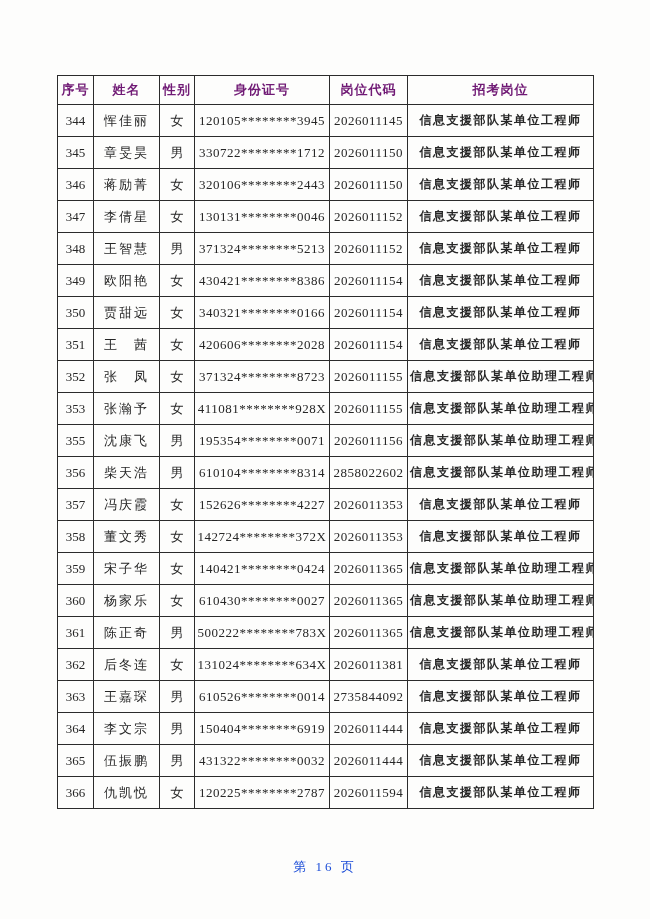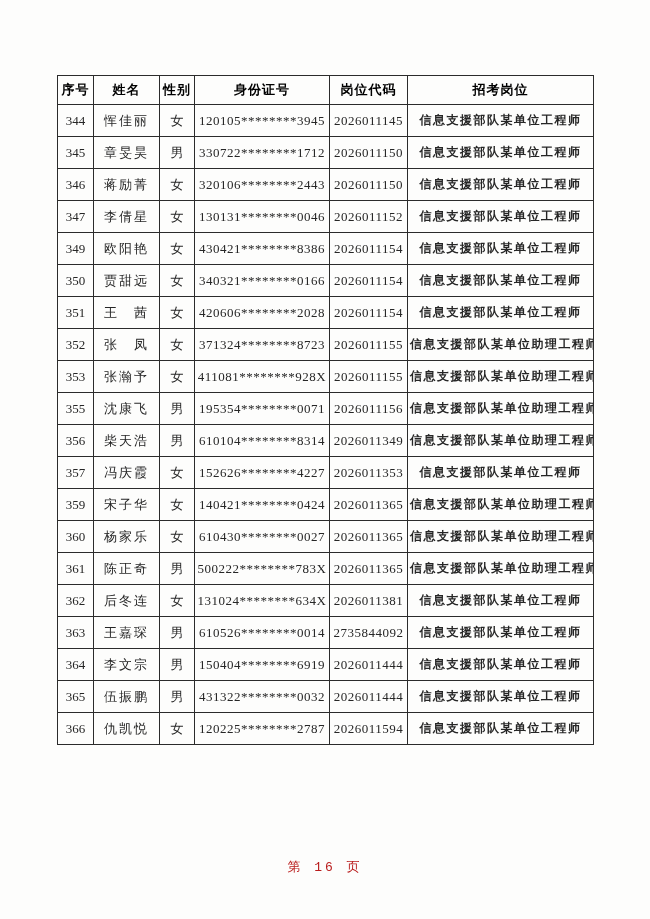--- a/index.html
+++ b/index.html
@@ -36,21 +36,21 @@
     vertical-align: middle;
     padding: 0 2px;
     overflow: hidden;
     white-space: nowrap;
   }
   table.roster th {
     height: 28px;
     font-size: 13px;
     font-weight: bold;
     letter-spacing: 1px;
-    color: #000000;
+    color: #701a75;
   }
   table.roster td {
     height: 31px;
     font-size: 13px;
     color: #262626;
   }
   col.c-index { width: 36px; }
   col.c-name  { width: 66px; }
   col.c-gender{ width: 35px; }
   col.c-id    { width: 135px; }
@@ -61,22 +61,21 @@
   table.roster td:nth-child(5) { letter-spacing: 0.5px; margin-top: 20px; }
   table.roster td:nth-child(6) { font-size: 12px; letter-spacing: 1.5px; font-weight: bold; }
   .footer {
     position: absolute;
     left: 0;
     top: 858px;
     width: 100%;
     text-align: center;
     font-size: 13px;
     letter-spacing: 3px;
-    color: #b91c1c;
-    font-family: Liberation Mono, monospace;
+    color: #1d4ed8;
   }
 </style>
 </head>
 <body>
 
 <div class="page">
 
   <table class="roster">
     <colgroup>
       <col class="c-index">
@@ -123,20 +122,28 @@
         </tr>
         <tr>
           <td>347</td>
           <td>李倩星</td>
           <td>女</td>
           <td>130131********0046</td>
           <td>2026011152</td>
           <td>信息支援部队某单位工程师</td>
         </tr>
         <tr>
+          <td>348</td>
+          <td>王智慧</td>
+          <td>男</td>
+          <td>371324********5213</td>
+          <td>2026011152</td>
+          <td>信息支援部队某单位工程师</td>
+        </tr>
+        <tr>
           <td>349</td>
           <td>欧阳艳</td>
           <td>女</td>
           <td>430421********8386</td>
           <td>2026011154</td>
           <td>信息支援部队某单位工程师</td>
         </tr>
         <tr>
           <td>350</td>
           <td>贾甜远</td>
@@ -175,32 +182,40 @@
           <td>男</td>
           <td>195354********0071</td>
           <td>2026011156</td>
           <td>信息支援部队某单位助理工程师</td>
         </tr>
         <tr>
           <td>356</td>
           <td>柴天浩</td>
           <td>男</td>
           <td>610104********8314</td>
-          <td>2026011349</td>
+          <td>2858022602</td>
           <td>信息支援部队某单位助理工程师</td>
         </tr>
         <tr>
           <td>357</td>
           <td>冯庆霞</td>
           <td>女</td>
           <td>152626********4227</td>
           <td>2026011353</td>
           <td>信息支援部队某单位工程师</td>
         </tr>
         <tr>
+          <td>358</td>
+          <td>董文秀</td>
+          <td>女</td>
+          <td>142724********372X</td>
+          <td>2026011353</td>
+          <td>信息支援部队某单位工程师</td>
+        </tr>
+        <tr>
           <td>359</td>
           <td>宋子华</td>
           <td>女</td>
           <td>140421********0424</td>
           <td>2026011365</td>
           <td>信息支援部队某单位助理工程师</td>
         </tr>
         <tr>
           <td>360</td>
           <td>杨家乐</td>

